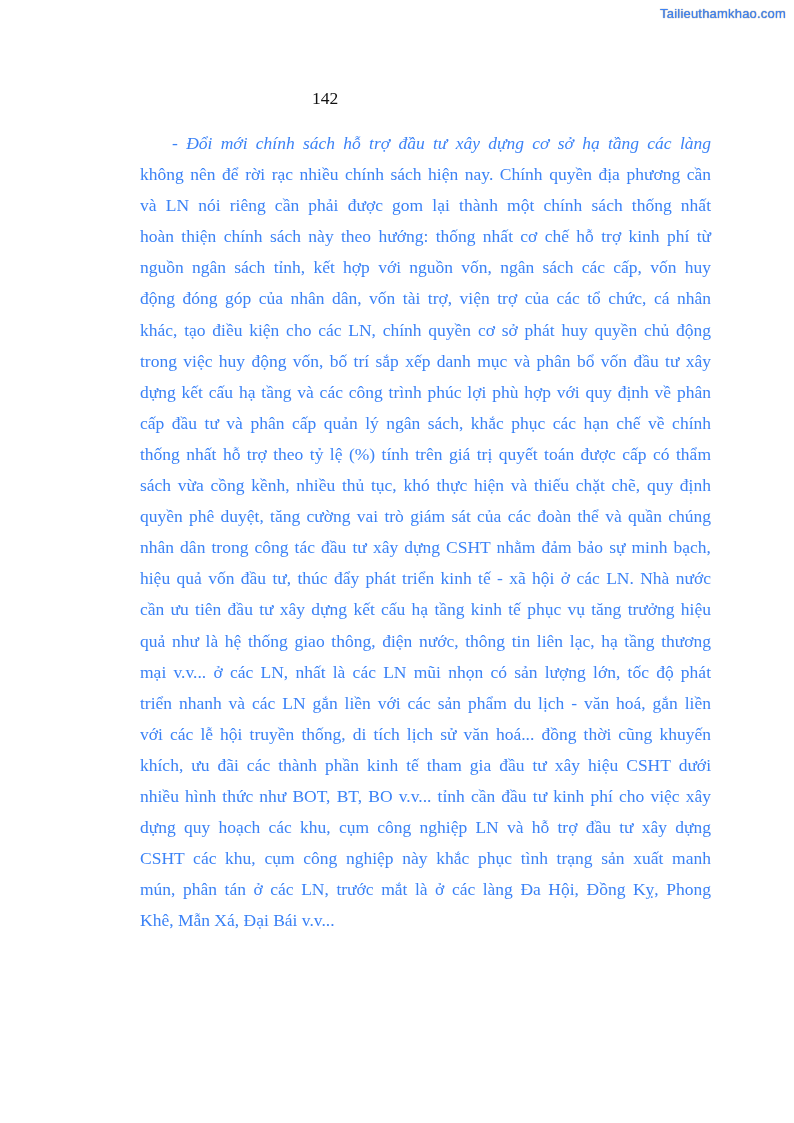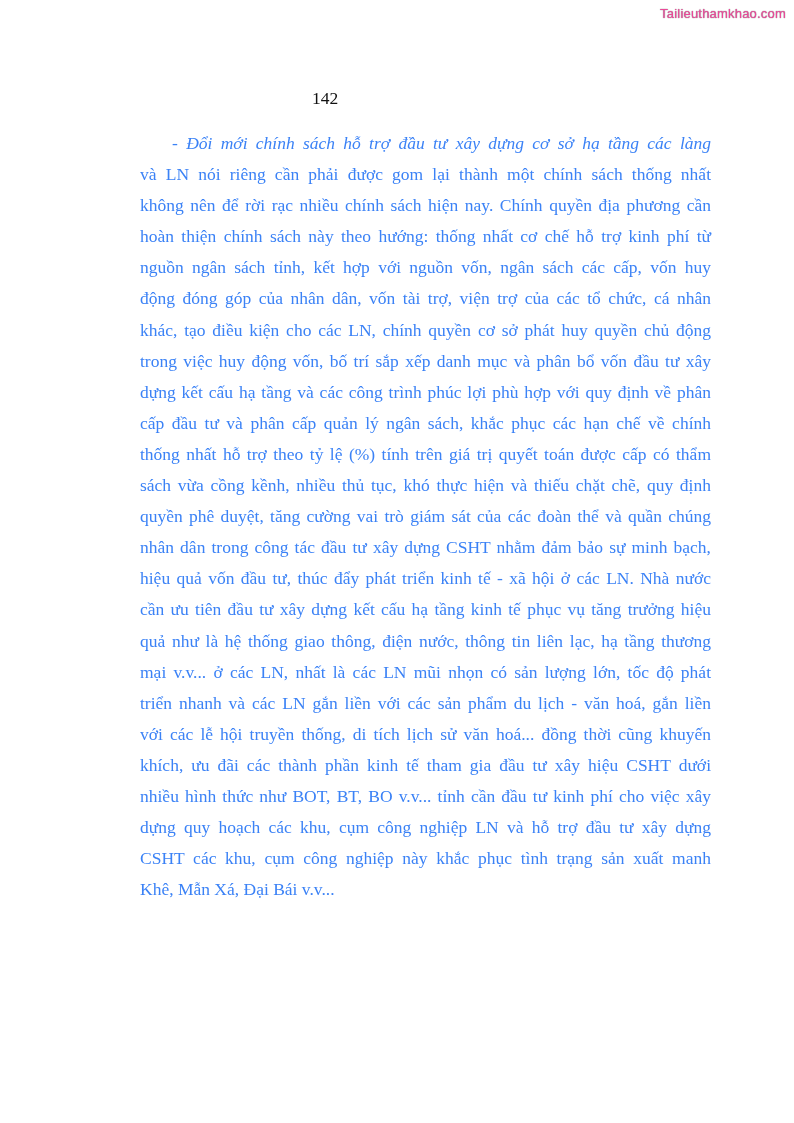--- a/index.html
+++ b/index.html
@@ -1,20 +1,20 @@
 <!DOCTYPE html>
 <html><head>
 <meta charset="utf-8">
 <style>
   html, body { margin: 0; padding: 0; background: #ffffff; }
   body { width: 794px; height: 1123px; position: relative; overflow: hidden; }
   .watermark {
     position: absolute; top: 6px; right: 8px;
     font-family: "Liberation Sans", sans-serif; font-size: 13px;
-    color: #ec4899;
+    color: #3b82f6;
     text-shadow: 0 0 1px #9a9a9a, 0 0 1px #9a9a9a;
     letter-spacing: 0.2px;
   }
   .page-number {
     position: absolute; top: 88px; left: 0; width: 650px; text-align: center;
     font-family: "Liberation Serif", serif; font-size: 17.5px; color: #111;
   }
   .body-text {
     position: absolute; top: 128px; left: 140px; width: 571px;
     font-family: "Liberation Serif", serif; font-size: 17.5px; color: #3b82f6;
@@ -29,22 +29,22 @@
 </style>
 </head>
 <body>
 
 <div class="watermark">Tailieuthamkhao.com</div>
 
 <div class="page-number">142</div>
 
 <div class="body-text">
   <div class="line first"><span>- </span><span class="it">Đổi mới chính sách hỗ trợ đầu tư xây dựng cơ sở hạ tầng các làng</span></div>
+  <div class="line">không nên để rời rạc nhiều chính sách hiện nay. Chính quyền địa phương cần</div>
   <div class="line">và LN nói riêng cần phải được gom lại thành một chính sách thống nhất</div>
-  <div class="line">không nên để rời rạc nhiều chính sách hiện nay. Chính quyền địa phương cần</div>
   <div class="line">hoàn thiện chính sách này theo hướng: thống nhất cơ chế hỗ trợ kinh phí từ</div>
   <div class="line">nguồn ngân sách tỉnh, kết hợp với nguồn vốn, ngân sách các cấp, vốn huy</div>
   <div class="line">động đóng góp của nhân dân, vốn tài trợ, viện trợ của các tổ chức, cá nhân</div>
   <div class="line">khác, tạo điều kiện cho các LN, chính quyền cơ sở phát huy quyền chủ động</div>
   <div class="line">trong việc huy động vốn, bố trí sắp xếp danh mục và phân bổ vốn đầu tư xây</div>
   <div class="line">dựng kết cấu hạ tầng và các công trình phúc lợi phù hợp với quy định về phân</div>
   <div class="line">cấp đầu tư và phân cấp quản lý ngân sách, khắc phục các hạn chế về chính</div>
   <div class="line">thống nhất hỗ trợ theo tỷ lệ (%) tính trên giá trị quyết toán được cấp có thẩm</div>
   <div class="line">sách vừa cồng kềnh, nhiều thủ tục, khó thực hiện và thiếu chặt chẽ, quy định</div>
   <div class="line">quyền phê duyệt, tăng cường vai trò giám sát của các đoàn thể và quần chúng</div>
@@ -52,14 +52,15 @@
   <div class="line">hiệu quả vốn đầu tư, thúc đẩy phát triển kinh tế - xã hội ở các LN. Nhà nước</div>
   <div class="line">cần ưu tiên đầu tư xây dựng kết cấu hạ tầng kinh tế phục vụ tăng trưởng hiệu</div>
   <div class="line">quả như là hệ thống giao thông, điện nước, thông tin liên lạc, hạ tầng thương</div>
   <div class="line">mại v.v... ở các LN, nhất là các LN mũi nhọn có sản lượng lớn, tốc độ phát</div>
   <div class="line">triển nhanh và các LN gắn liền với các sản phẩm du lịch - văn hoá, gắn liền</div>
   <div class="line">với các lễ hội truyền thống, di tích lịch sử văn hoá... đồng thời cũng khuyến</div>
   <div class="line">khích, ưu đãi các thành phần kinh tế tham gia đầu tư xây hiệu CSHT dưới</div>
   <div class="line">nhiều hình thức như BOT, BT, BO v.v... tỉnh cần đầu tư kinh phí cho việc xây</div>
   <div class="line">dựng quy hoạch các khu, cụm công nghiệp LN và hỗ trợ đầu tư xây dựng</div>
   <div class="line">CSHT các khu, cụm công nghiệp này khắc phục tình trạng sản xuất manh</div>
+  <div class="line">mún, phân tán ở các LN, trước mắt là ở các làng Đa Hội, Đồng Kỵ, Phong</div>
   <div class="line last">Khê, Mẫn Xá, Đại Bái v.v...</div>
 </div>
 
 </body></html>

